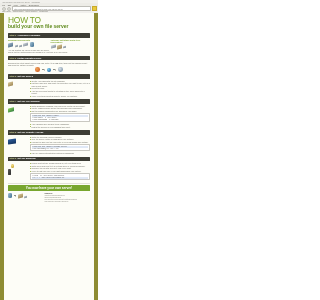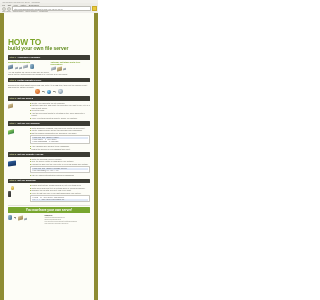--- a/index.html
+++ b/index.html
@@ -26,21 +26,21 @@
   .star{width:2.6px;height:2.6px;background:#e9c93d;border:0.3px solid #c9ab2a;flex:none;border-radius:0.3px;}
   .bmbar{display:flex;align-items:center;height:2.2px;padding:0 2px;gap:2px;background:#f1f0ec;}
   .bm{font-size:1.6px;color:#7e7e76;white-space:nowrap;}
 
   
   .info{position:absolute;left:0;top:13px;width:98px;height:287px;background:#8e8c33;overflow:hidden;}
   .info-inner{position:absolute;left:4px;top:0;width:90px;height:287px;background:#fdfdf7;overflow:hidden;}
 
   
   .hero{padding:2.5px 4px 2px 4px;}
-  .hero-h1{font-size:8.4px;font-weight:bold;color:#7ba428;letter-spacing:-0.2px;line-height:0.95;margin-top:22px;}
+  .hero-h1{font-size:8.4px;font-weight:normal;color:#7ba428;letter-spacing:-0.2px;line-height:0.95;}
   .hero-h2{font-size:5px;font-weight:bold;color:#5f8a1c;line-height:1.05;margin-top:0.4px;}
 
   
   .step-bar{margin:2px 4px 1.2px 4px;height:4.6px;background:#3d3d35;border-radius:0.5px;
             display:flex;align-items:center;padding:0 1.4px;gap:1.2px;}
   .step-num{font-size:2.3px;font-weight:bold;color:#cfd49a;white-space:nowrap;}
   .step-title{font-size:2.4px;font-weight:bold;color:#ffffff;white-space:nowrap;}
 
   .body{padding:0 4px;}
   .colhead{font-size:2px;font-weight:bold;color:#7ba428;margin-bottom:0.6px;}

